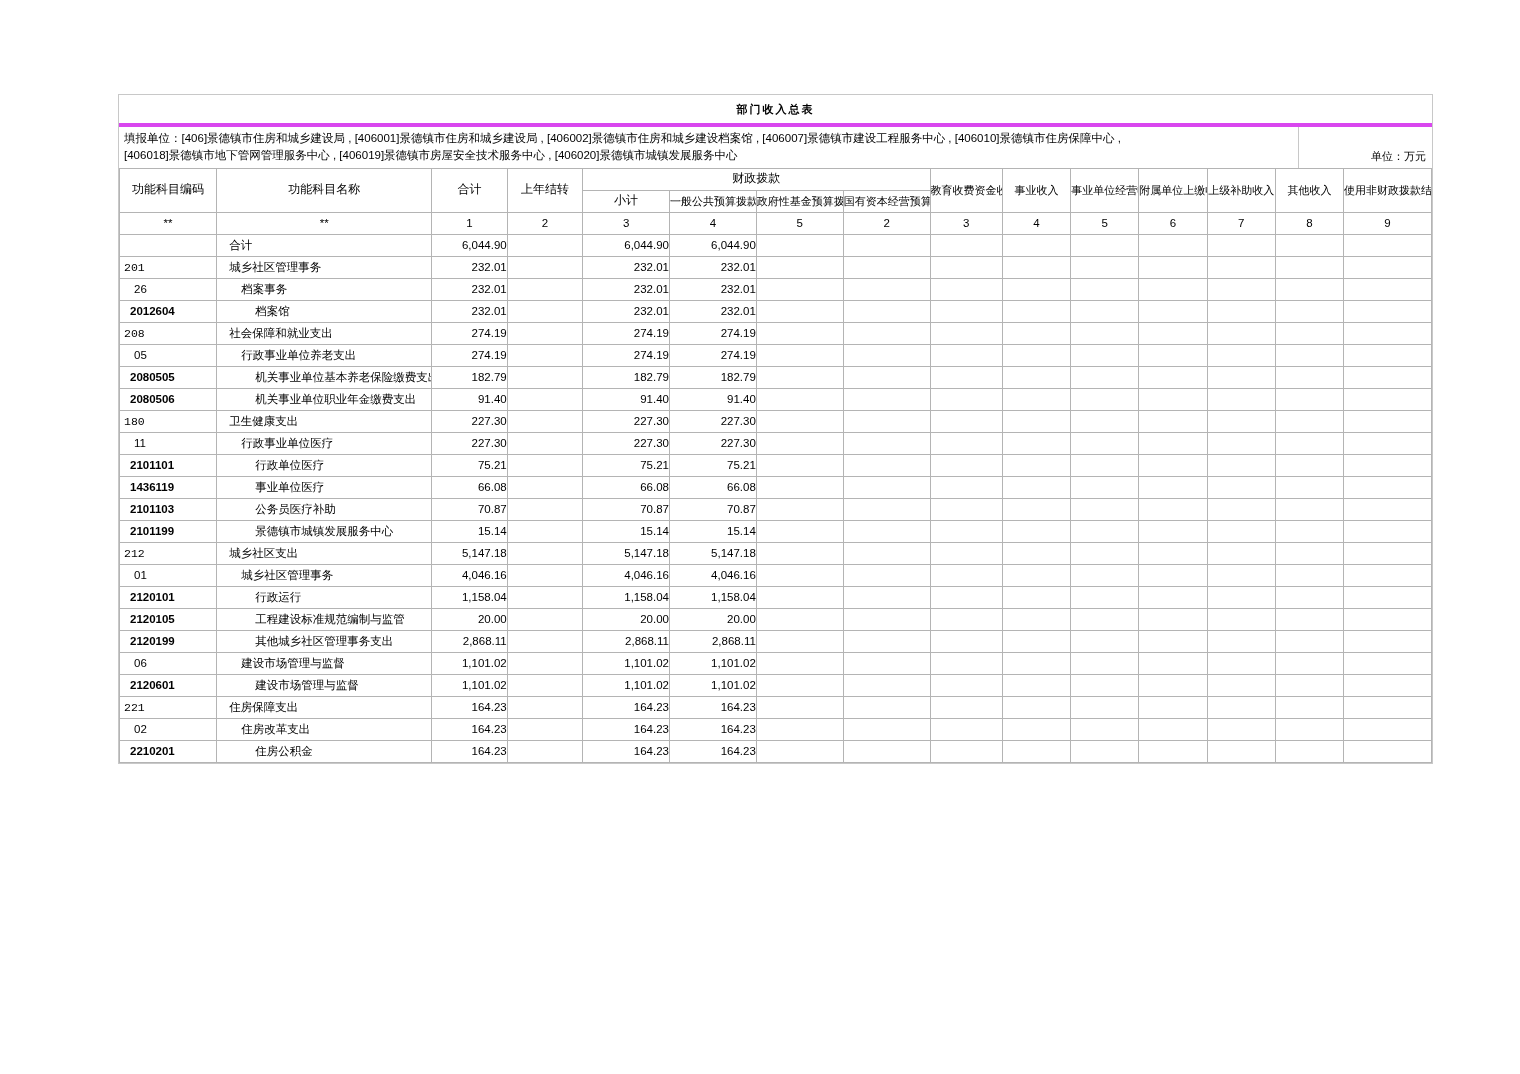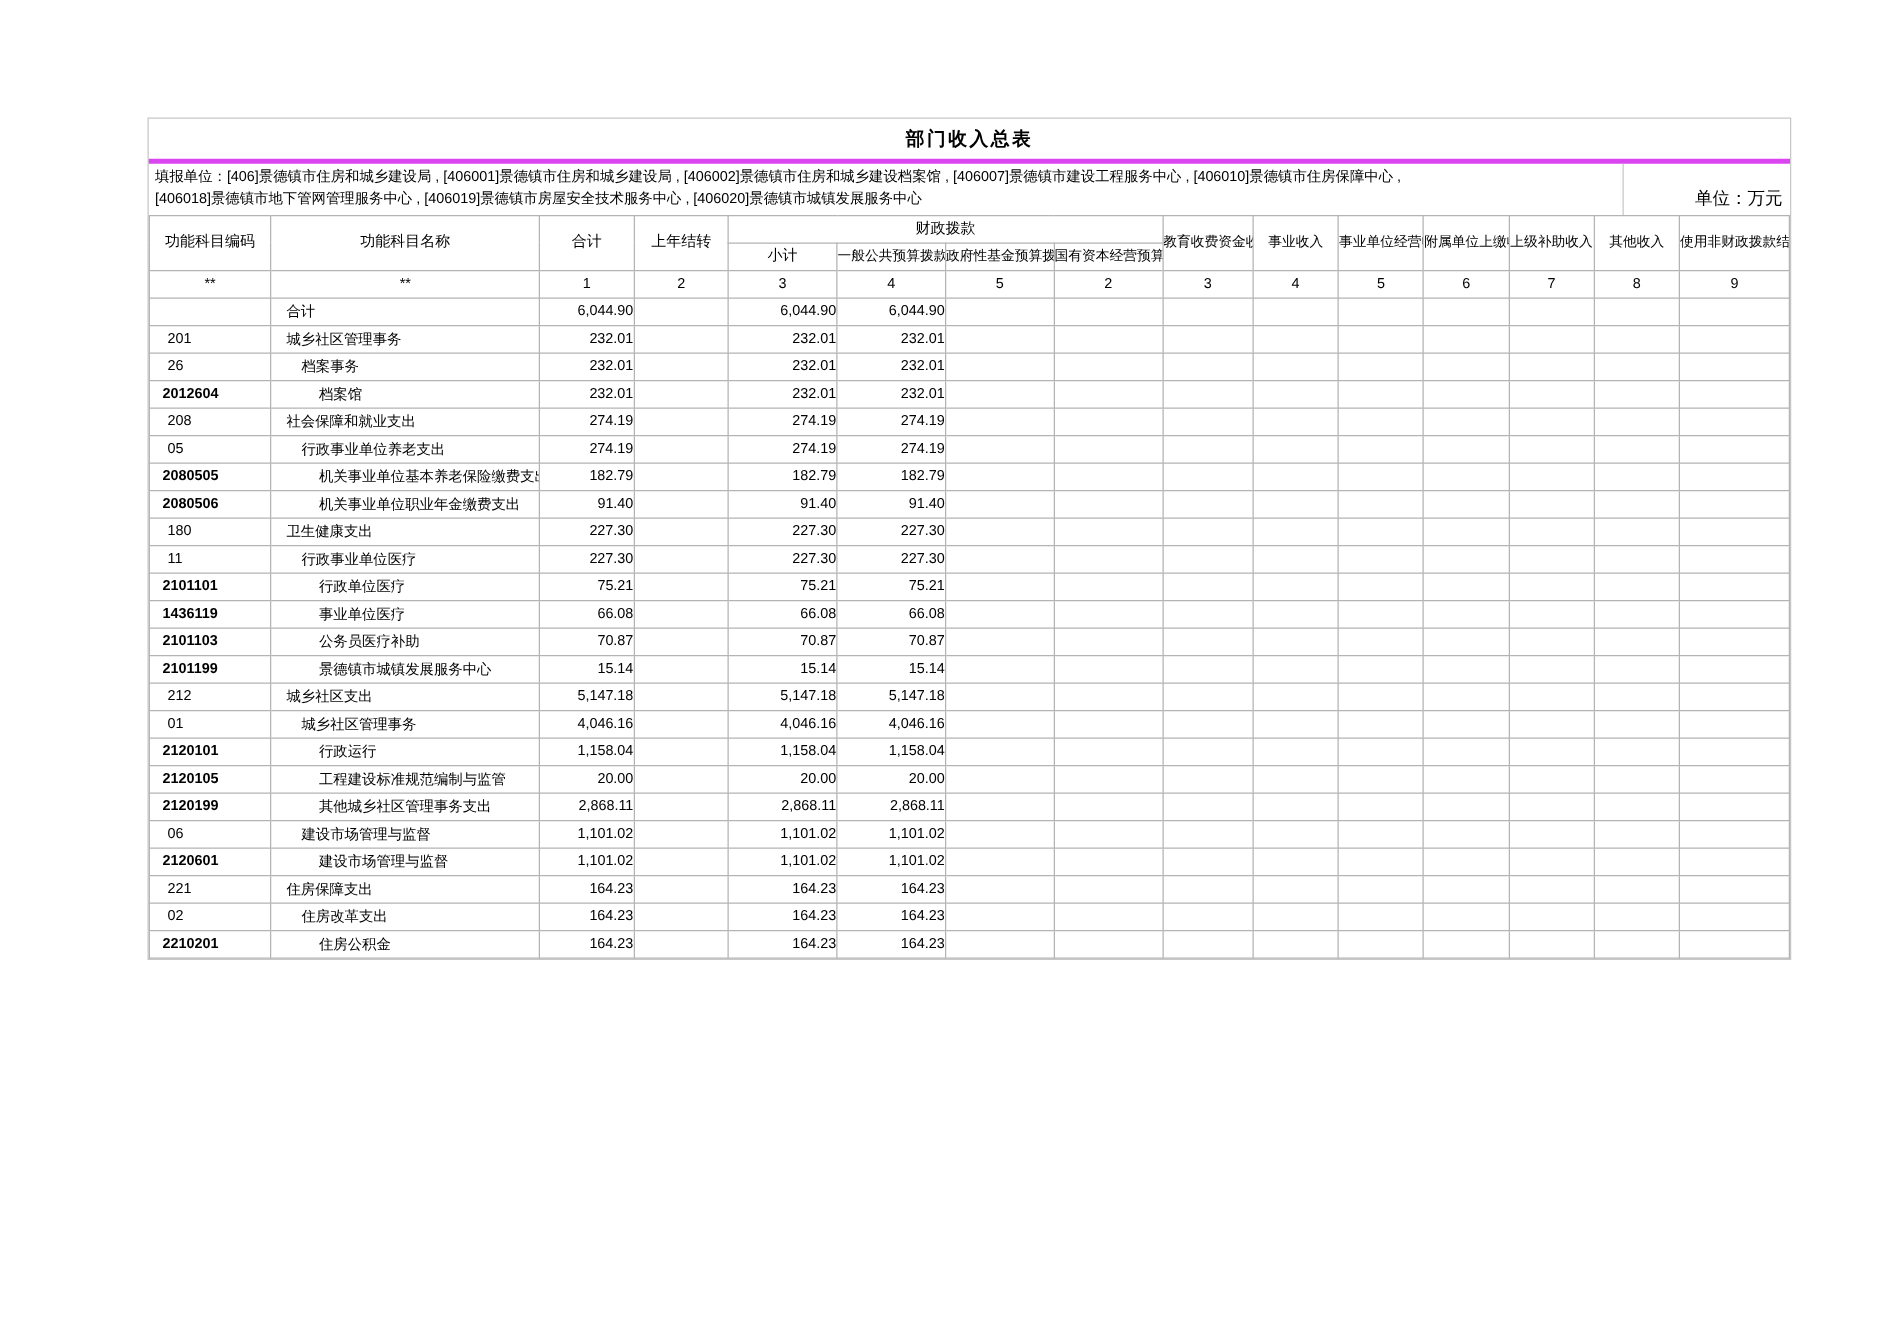--- a/index.html
+++ b/index.html
@@ -19,21 +19,21 @@
     position: absolute;
     left: 118px;
     top: 94px;
     width: 1315px;
     border: 1px solid #c8c8c8;
     box-sizing: border-box;
     background: #ffffff;
   }
   .title-bar {
     text-align: center;
-    font-size: 15px;
+    font-size: 11px;
     font-weight: bold;
     letter-spacing: 2px;
     padding: 7px 0 6px 0;
     color: #000;
   }
   .meta {
     display: flex;
     align-items: stretch;
     border-top: 4px solid #d946ef;
   }
@@ -41,21 +41,21 @@
     flex: 1 1 auto;
     font-size: 11.5px;
     line-height: 1.5;
     padding: 3px 4px 3px 5px;
     color: #000;
   }
   .meta-right {
     width: 134px;
     flex: 0 0 134px;
     border-left: 1px solid #c8c8c8;
-    font-size: 14px;
+    font-size: 11px;
     display: flex;
     align-items: flex-end;
     justify-content: flex-end;
     padding: 0 6px 4px 0;
     box-sizing: border-box;
   }
   table.grid {
     border-collapse: collapse;
     table-layout: fixed;
     width: 100%;
@@ -75,21 +75,21 @@
     text-align: center;
     line-height: 1.15;
     font-size: 12px;
     padding: 1px 1px;
   }
   .hdr.small { font-size: 11px; }
   .numhdr { text-align: center; font-size: 11.5px; }
   .c-code { text-align: left; padding-left: 6px; }
   .c-name { text-align: left; padding-left: 6px; }
   .num { text-align: right; padding-right: 5px; }
-  .lvl0 .c-code { padding-left: 14px; }
+  .lvl0 .c-code { padding-left: 4px; font-family: Liberation Mono, monospace; }
   .lvl1 .c-code { padding-left: 14px; }
   .lvl2 .c-code { padding-left: 10px; font-weight: bold; }
   .lvl0 .c-name { padding-left: 12px; }
   .lvl1 .c-name { padding-left: 24px; }
   .lvl2 .c-name { padding-left: 38px; }
 </style>
 </head>
 <body>
 
 <div class="page">

